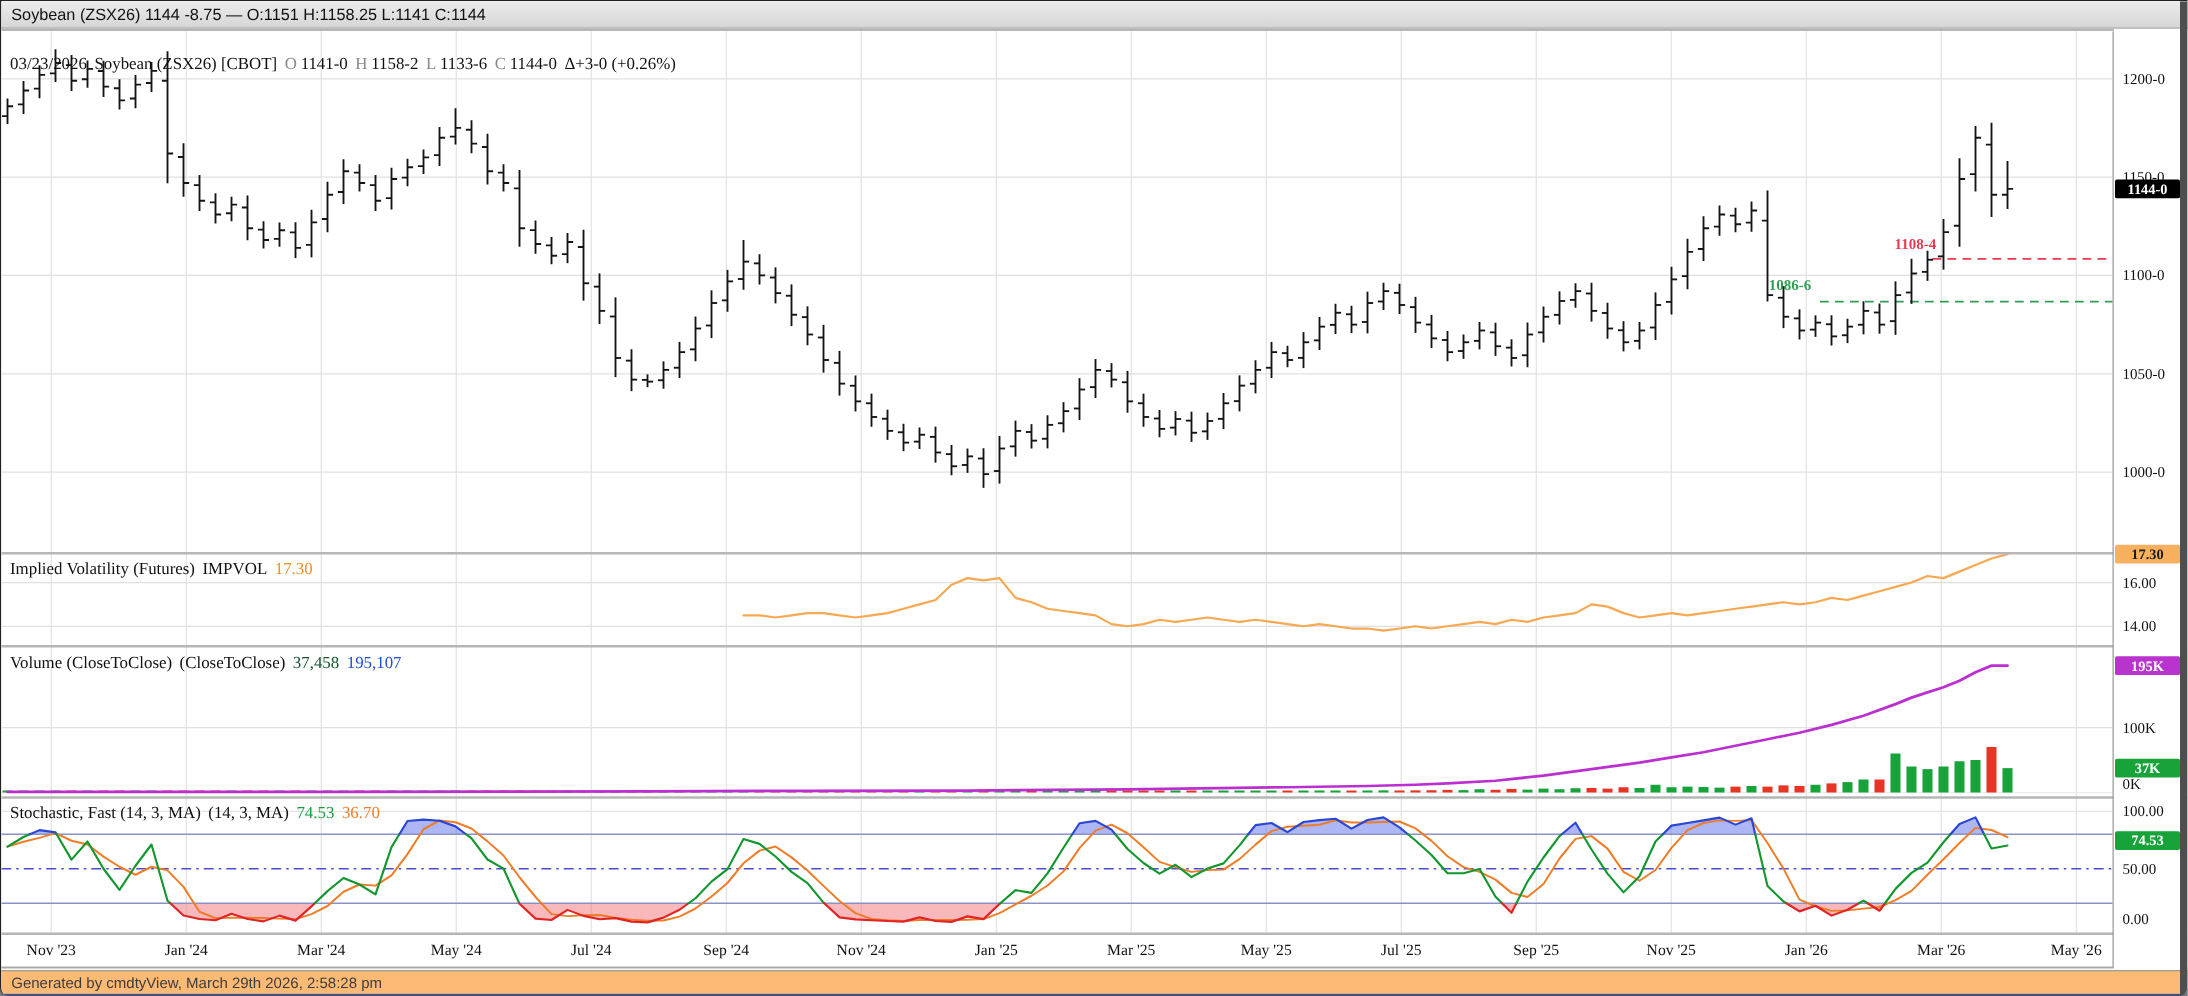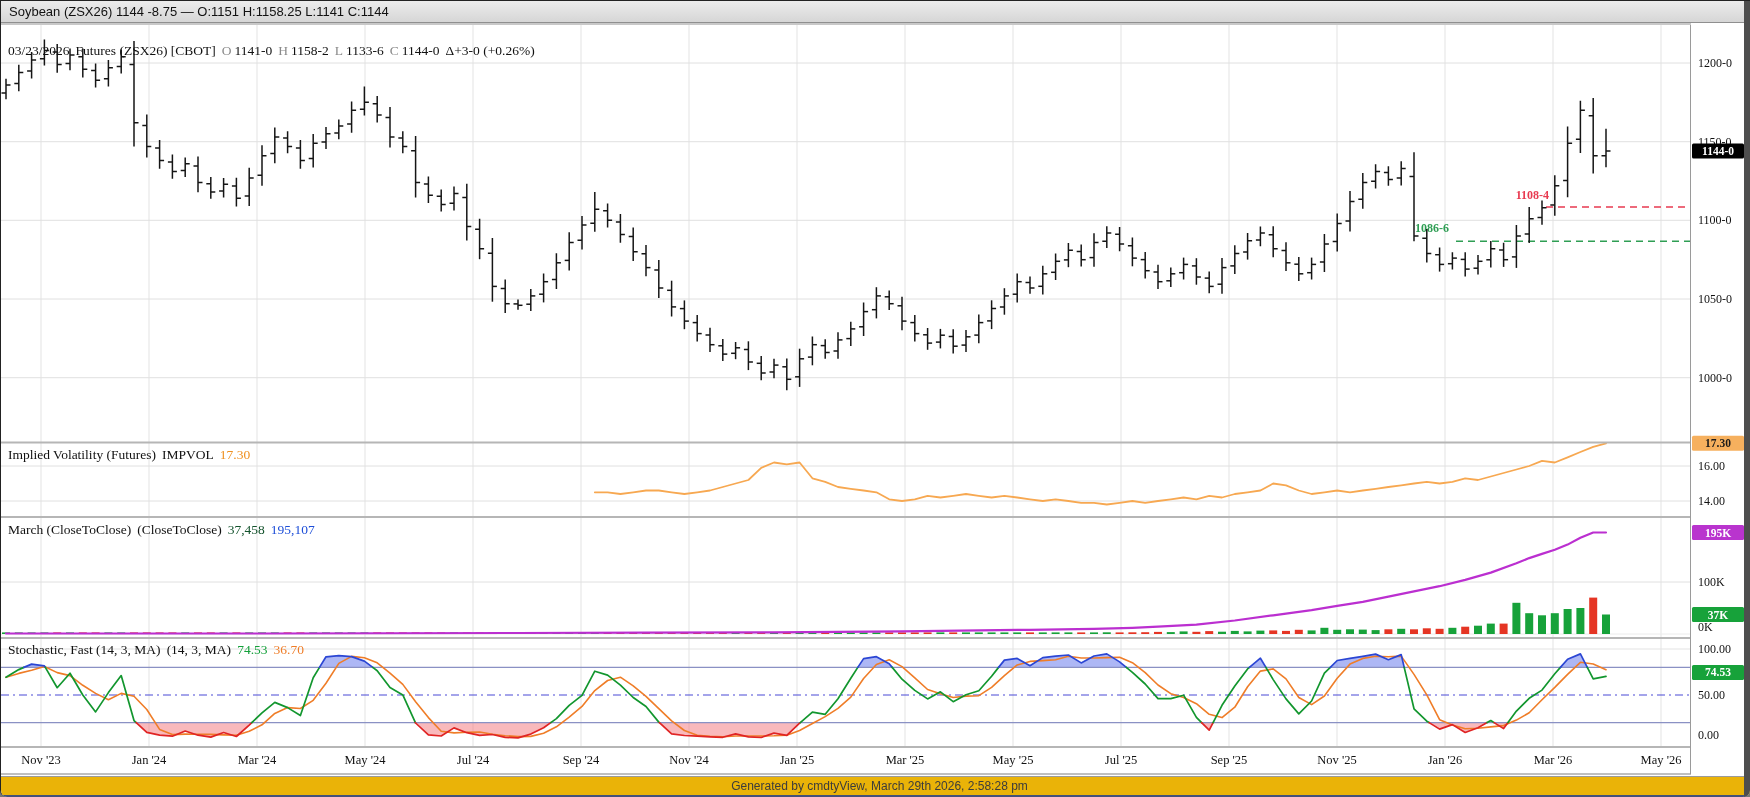--- a/index.html
+++ b/index.html
@@ -17,22 +17,22 @@
   .hdr span.lab{color:#8a8a8a;margin-right:3px;}
   .hdr .iv-val{color:#ef8f1e;}
   .hdr .vol-val{color:#14532d;}
   .hdr .oi-val{color:#1d4ed8;}
   .hdr .k-val{color:#13a03a;}
   .hdr .d-val{color:#ef7d28;}
   #hdr-main{top:20px;}
   #hdr-iv{top:424px;font-family:Liberation Serif, serif;}
   #hdr-vol{top:499px;}
   #hdr-stoch{top:619px;text-align:right;}
-  #statusbar{height:19px;background:#eab308;border-top:1px solid #9a9a9a;box-sizing:border-box;
-             display:flex;align-items:center;padding-left:8px;font:12px "Liberation Sans",sans-serif;color:#3c3c3c;justify-content:center;}
+  #statusbar{height:19px;background:#fdba74;border-top:1px solid #9a9a9a;box-sizing:border-box;
+             display:flex;align-items:center;padding-left:8px;font:12px "Liberation Sans",sans-serif;color:#3c3c3c;}
   #bottomstrip{height:3px;background:#44517a;}
   #rightstrip{position:absolute;top:0;right:0;width:6px;height:100%;background:#4e4e4e;}
 </style>
 </head>
 <body>
 
 <div id="app">
 
   <div id="titlebar">
     <span>Soybean (ZSX26) 1144 -8.75 — O:1151 H:1158.25 L:1141 C:1144</span>
@@ -697,40 +697,40 @@
           <text x="1228" y="741" font-family="Liberation Serif,serif" font-size="12.5" text-anchor="middle" fill="#111">Sep '25</text>
           <text x="1336" y="741" font-family="Liberation Serif,serif" font-size="12.5" text-anchor="middle" fill="#111">Nov '25</text>
           <text x="1444" y="741" font-family="Liberation Serif,serif" font-size="12.5" text-anchor="middle" fill="#111">Jan '26</text>
           <text x="1552" y="741" font-family="Liberation Serif,serif" font-size="12.5" text-anchor="middle" fill="#111">Mar '26</text>
           <text x="1660" y="741" font-family="Liberation Serif,serif" font-size="12.5" text-anchor="middle" fill="#111">May '26</text>
         </g>
       </svg>
 
     <div class="hdr" id="hdr-main">
       <span>03/23/2026</span>
-      <span>Futures (ZSX26) [CBOT]</span>
+      <span>Soybean (ZSX26) [CBOT]</span>
       <span class="lab">O</span>
       <span>1141-0</span>
       <span class="lab">H</span>
       <span>1158-2</span>
       <span class="lab">L</span>
       <span>1133-6</span>
       <span class="lab">C</span>
       <span>1144-0</span>
       <span>Δ+3-0 (+0.26%)</span>
     </div>
 
     <div class="hdr" id="hdr-iv">
       <span>Implied Volatility (Futures)</span>
       <span>IMPVOL</span>
       <span class="iv-val">17.30</span>
     </div>
 
     <div class="hdr" id="hdr-vol">
-      <span>March (CloseToClose)</span>
+      <span>Volume (CloseToClose)</span>
       <span>(CloseToClose)</span>
       <span class="vol-val">37,458</span>
       <span class="oi-val">195,107</span>
     </div>
 
     <div class="hdr" id="hdr-stoch">
       <span>Stochastic, Fast (14, 3, MA)</span>
       <span>(14, 3, MA)</span>
       <span class="k-val">74.53</span>
       <span class="d-val">36.70</span>

